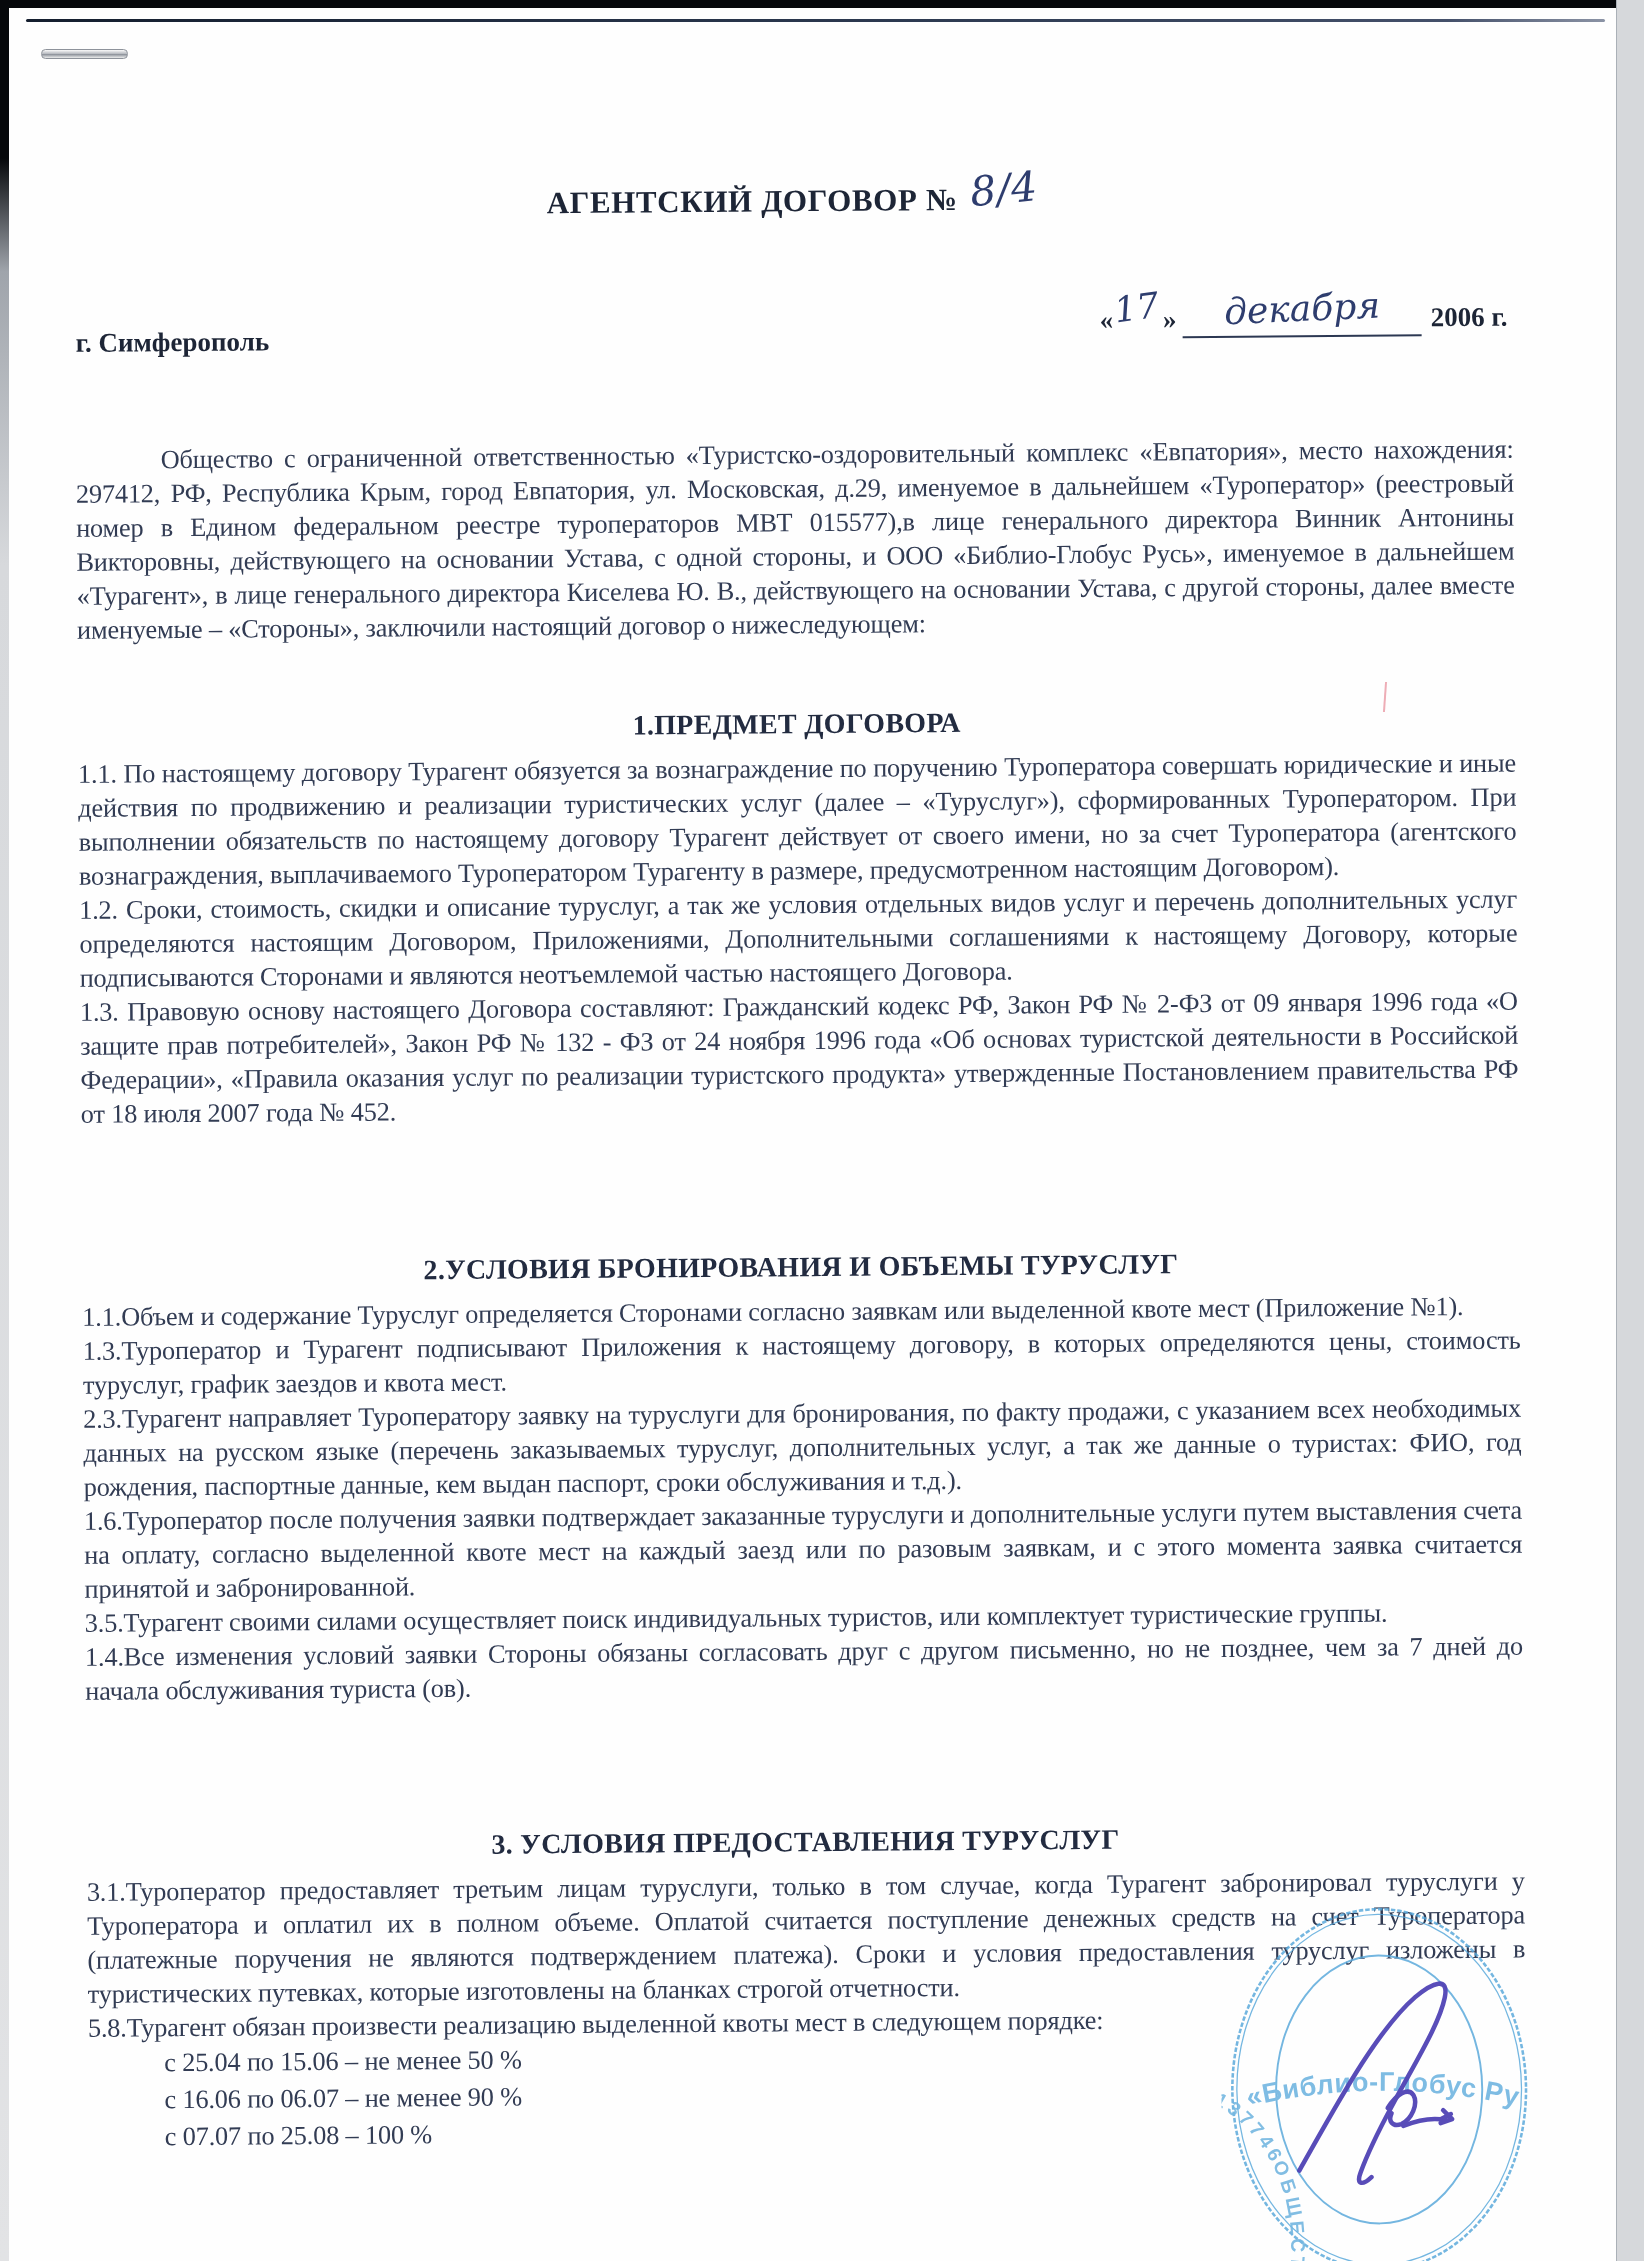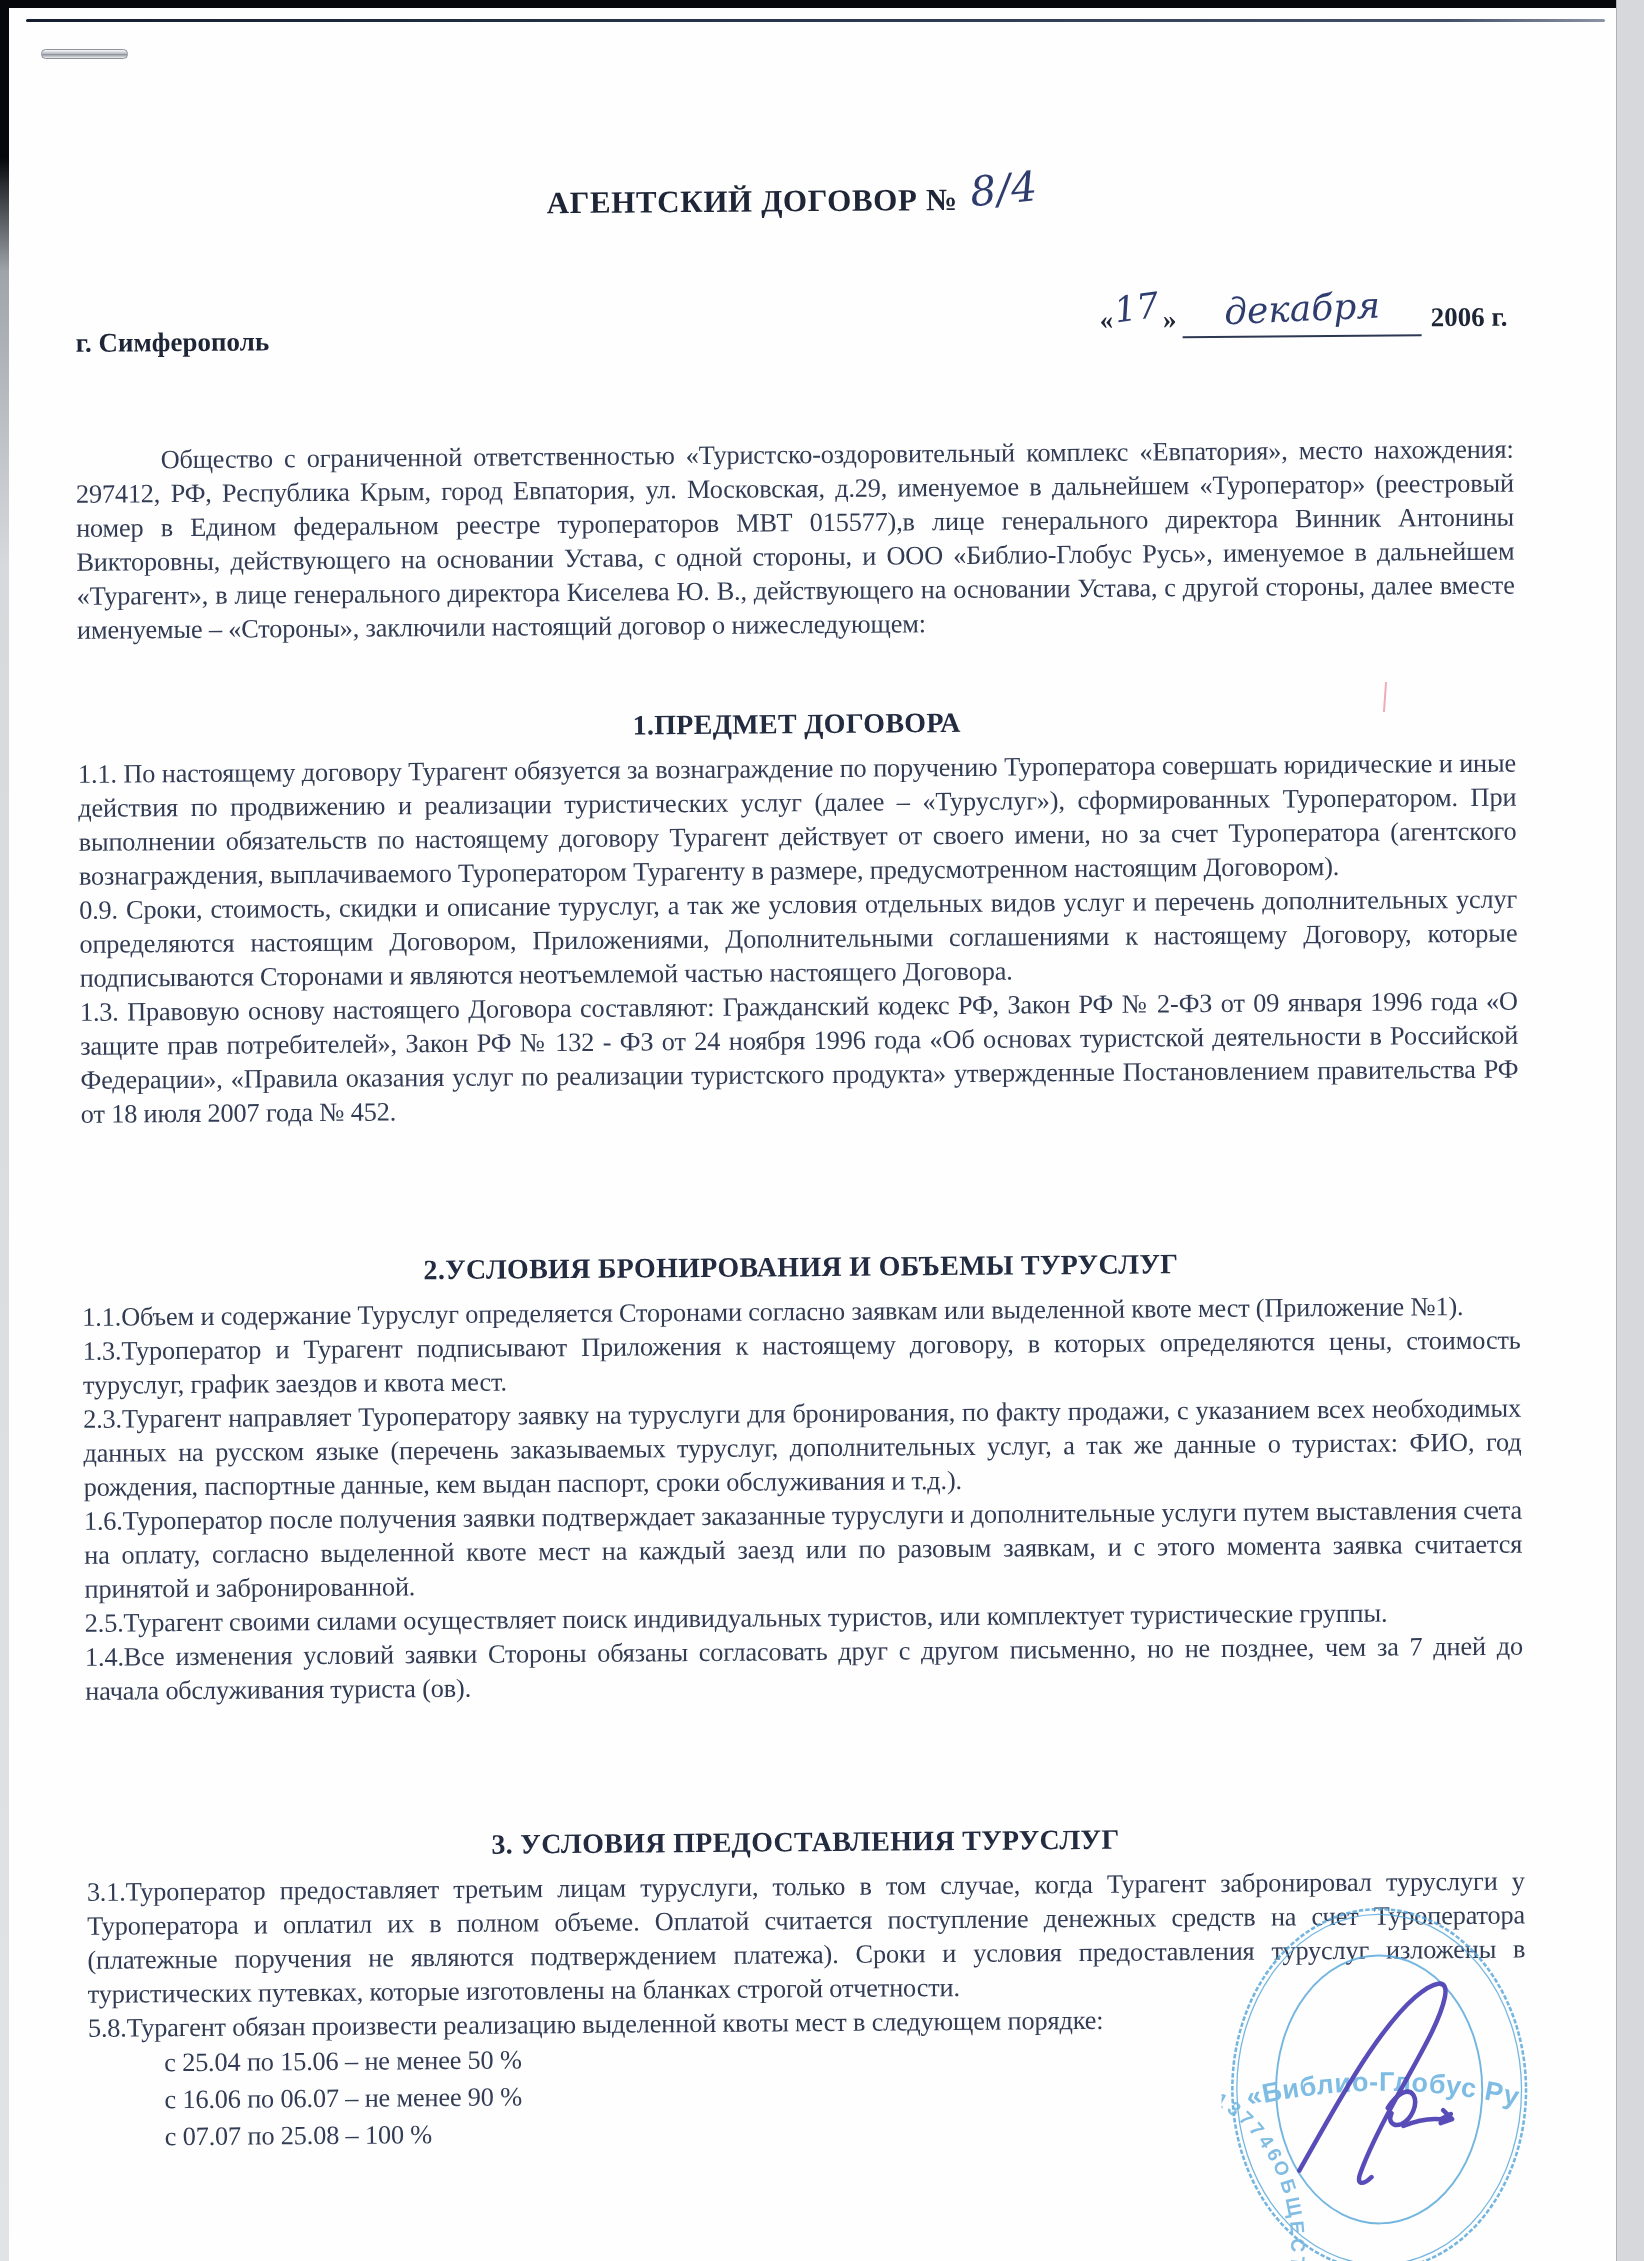--- a/index.html
+++ b/index.html
@@ -75,31 +75,31 @@
 
     <div class="date-block">
       <span class="printed">«</span><span class="hand day-hand">17</span><span class="printed">»</span><span class="month-line"><span class="hand month-hand">декабря</span></span><span class="printed year">2006 г.</span>
     </div>
 
     <p class="intro">Общество с ограниченной ответственностью «Туристско-оздоровительный комплекс «Евпатория», место нахождения: 297412, РФ, Республика Крым, город Евпатория, ул. Московская, д.29, именуемое в дальнейшем «Туроператор» (реестровый номер в Едином федеральном реестре  туроператоров МВТ 015577),в лице генерального директора Винник Антонины Викторовны, действующего на основании Устава, с одной стороны, и ООО «Библио-Глобус Русь», именуемое в дальнейшем «Турагент», в лице генерального директора Киселева Ю. В., действующего на основании Устава, с другой стороны, далее вместе именуемые – «Стороны», заключили настоящий договор о нижеследующем:</p>
 
     <div class="section sec-1">
       <h2>1.ПРЕДМЕТ ДОГОВОРА</h2>
       <p class="para"><b>1.1. </b><span>По настоящему договору Турагент обязуется за вознаграждение по поручению Туроператора совершать юридические и иные действия по продвижению и реализации туристических услуг (далее – «Туруслуг»), сформированных Туроператором. При выполнении обязательств по настоящему договору Турагент действует от своего имени, но за счет Туроператора (агентского вознаграждения, выплачиваемого Туроператором Турагенту в размере, предусмотренном настоящим Договором).</span></p>
-      <p class="para"><b>0.9. </b><span>Сроки, стоимость, скидки и описание туруслуг, а так же условия отдельных видов услуг и перечень дополнительных услуг определяются настоящим Договором, Приложениями, Дополнительными соглашениями к настоящему Договору, которые подписываются Сторонами и являются неотъемлемой частью настоящего Договора.</span></p>
+      <p class="para"><b>1.2. </b><span>Сроки, стоимость, скидки и описание туруслуг, а так же условия отдельных видов услуг и перечень дополнительных услуг определяются настоящим Договором, Приложениями, Дополнительными соглашениями к настоящему Договору, которые подписываются Сторонами и являются неотъемлемой частью настоящего Договора.</span></p>
       <p class="para"><b>1.3. </b><span>Правовую основу настоящего Договора составляют: Гражданский кодекс РФ, Закон РФ № 2-ФЗ от 09 января 1996 года «О защите прав потребителей», Закон РФ № 132 - ФЗ от 24 ноября 1996 года «Об основах туристской деятельности в Российской Федерации», «Правила оказания услуг по реализации туристского продукта» утвержденные Постановлением правительства РФ от 18 июля 2007 года № 452.</span></p>
     </div>
 
     <div class="section sec-2">
       <h2>2.УСЛОВИЯ БРОНИРОВАНИЯ И ОБЪЕМЫ ТУРУСЛУГ</h2>
       <p class="para"><b>1.1.</b><span>Объем и содержание Туруслуг определяется Сторонами согласно заявкам или выделенной квоте мест (Приложение №1).</span></p>
       <p class="para"><b>1.3.</b><span>Туроператор и Турагент подписывают Приложения к настоящему договору, в которых определяются цены, стоимость туруслуг, график  заездов и квота мест.</span></p>
       <p class="para"><b>2.3.</b><span>Турагент направляет Туроператору заявку на туруслуги для бронирования, по факту продажи,  с указанием всех необходимых данных на русском языке (перечень заказываемых туруслуг, дополнительных услуг, а так же данные о туристах: ФИО, год рождения,  паспортные данные, кем выдан паспорт, сроки обслуживания и т.д.).</span></p>
       <p class="para"><b>1.6.</b><span>Туроператор после получения заявки подтверждает заказанные туруслуги и дополнительные услуги путем выставления счета на оплату,  согласно выделенной квоте мест на каждый заезд или по разовым заявкам, и с этого момента заявка считается принятой и забронированной.</span></p>
-      <p class="para"><b>2.5.</b><span>Турагент своими силами осуществляет поиск индивидуальных туристов, или комплектует туристические группы.</span></p>
+      <p class="para"><b>3.5.</b><span>Турагент своими силами осуществляет поиск индивидуальных туристов, или комплектует туристические группы.</span></p>
       <p class="para"><b>1.4.</b><span>Все изменения условий заявки Стороны обязаны согласовать друг с другом письменно, но не позднее, чем за 7 дней до начала обслуживания туриста (ов).</span></p>
     </div>
 
     <div class="section sec-3">
       <h2>3. УСЛОВИЯ ПРЕДОСТАВЛЕНИЯ ТУРУСЛУГ</h2>
       <p class="para"><b>3.1.</b><span>Туроператор предоставляет третьим лицам туруслуги, только в том случае, когда Турагент забронировал туруслуги у Туроператора и оплатил их в полном объеме. Оплатой считается поступление денежных средств на счет Туроператора (платежные поручения не являются подтверждением платежа). Сроки и условия предоставления туруслуг изложены в туристических путевках, которые изготовлены на бланках строгой отчетности.</span></p>
       <p class="para"><b>5.8.</b><span>Турагент обязан произвести реализацию выделенной квоты мест в следующем порядке:</span></p>
       <ul class="quota-list">
         <li>с 25.04 по 15.06 – не менее 50 %</li>
         <li>с 16.06 по 06.07 – не менее 90 %</li>

